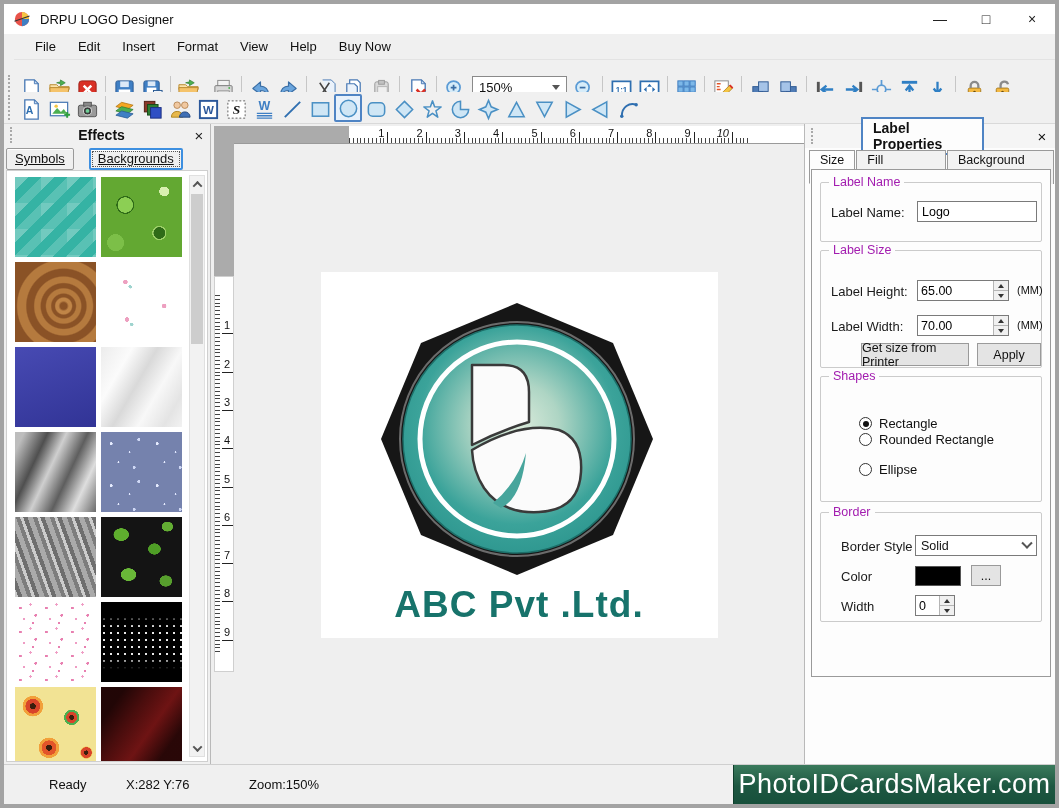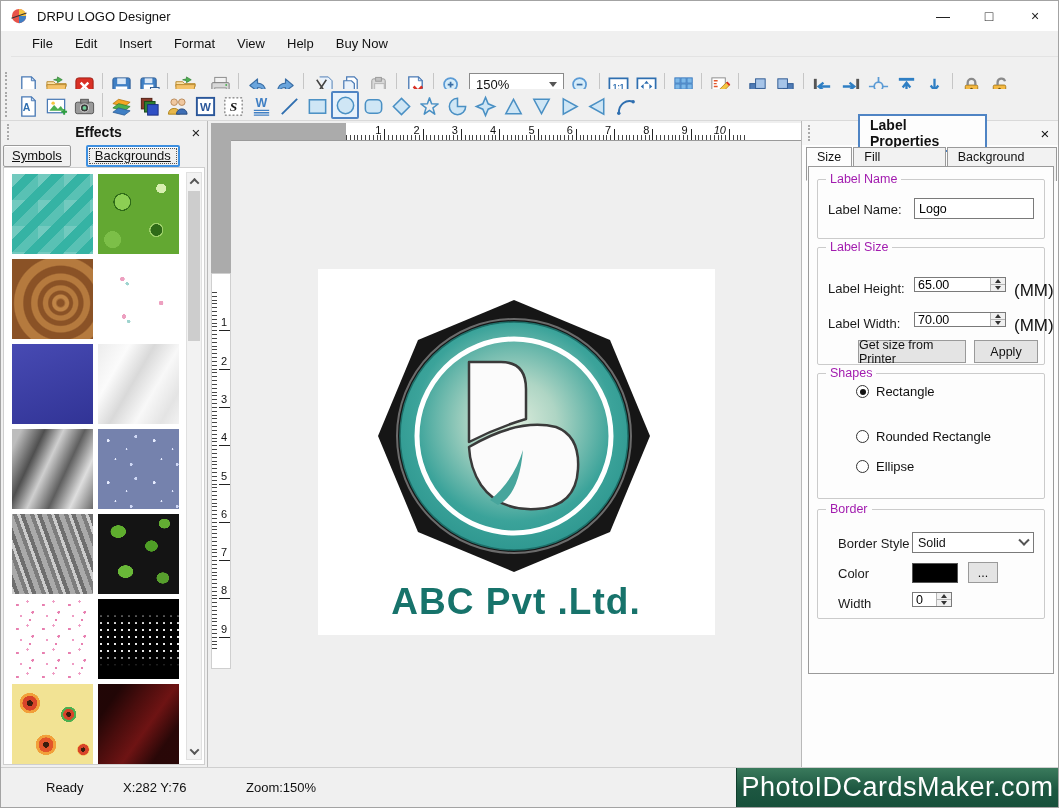--- a/index.html
+++ b/index.html
@@ -1,18 +1,18 @@
 <!DOCTYPE html>
 <html><head>
 <meta charset="utf-8">
 <style>
   * { box-sizing: border-box; margin: 0; padding: 0; }
   html,body { width:1059px; height:808px; }
   body { font-family:"Liberation Sans", sans-serif; font-size:13px; color:#111; background:#fff; position:relative; overflow:hidden; }
-  .window { position:absolute; inset:0; border:1px solid #a3a3a3; background:#f0f0f0; }
+  .window { position:absolute; inset:0; border:4px solid #a3a3a3; background:#f0f0f0; }
 
   
   .titlebar { position:absolute; left:0; top:0; right:0; height:30px; background:#fff; display:flex; align-items:center; }
   .app-icon { width:18px; height:18px; margin-left:9px; }
   .title-text { margin-left:9px; font-size:13px; }
   .win-controls { margin-left:auto; display:flex; height:100%; }
   .win-btn { width:46px; height:100%; display:flex; align-items:center; justify-content:center; font-size:14px; color:#222; }
 
   
   .menubar { position:absolute; left:10px; top:30px; right:0; height:26px; background:#f0f0f0; display:flex; align-items:center; padding-left:10px; border-bottom:1px solid #e3e3e3;}
@@ -91,28 +91,28 @@
   .rp-title { border:2px solid #4f84c4; background:#fdfdfd; padding:1px 10px; font-weight:bold; font-size:14px; }
   .rp-close { width:26px; text-align:center; font-size:15px; }
   .rp-tabs { position:absolute; left:4px; top:26px; display:flex; }
   .rtab { border:1px solid #9a9a9a; border-bottom:none; background:#f2f2f2; padding:2px 10px 3px; font-size:12.5px; margin-right:1px; }
   .rtab.active { background:#fdfdfd; position:relative; top:0px; font-weight:normal; border-bottom:1px solid #fdfdfd; }
   .rp-content { position:absolute; left:6px; right:4px; top:45px; height:508px; border:1px solid #9a9a9a; background:#fdfdfd; }
   .groupbox { position:absolute; left:8px; right:8px; border:1px solid #cbcbcb; border-radius:2px; }
   .groupbox .gb-title { position:absolute; top:-8px; left:8px; background:#fdfdfd; padding:0 4px; font-size:12.5px; color:#a21caf; }
   .fieldlabel { position:absolute; font-size:13px; color:#1a1a1a; }
   .textbox { position:absolute; height:21px; border:1px solid #7a7a7a; background:#fff; font-size:12.5px; font-family:"Liberation Sans",sans-serif; padding:0 4px; }
-  .spin { position:absolute; height:15px; border:1px solid #7a7a7a; background:#fef9c3; display:flex; }
+  .spin { position:absolute; height:21px; border:1px solid #7a7a7a; background:#fef9c3; display:flex; }
   .spin input { flex:1; border:none; outline:none; font-size:12.5px; font-family:"Liberation Sans",sans-serif; padding:0 3px; min-width:0; background:#fff; }
   .spin .arrows { width:15px; border-left:1px solid #b5b5b5; display:flex; flex-direction:column; }
   .spin .sa { flex:1; display:flex; align-items:center; justify-content:center; background:#f0f0f0; }
   .spin .sa + .sa { border-top:1px solid #b5b5b5; }
   .tri-up { width:0;height:0;border-left:3px solid transparent;border-right:3px solid transparent;border-bottom:4px solid #333; }
   .tri-dn { width:0;height:0;border-left:3px solid transparent;border-right:3px solid transparent;border-top:4px solid #333; }
-  .unit { position:absolute; font-size:17px; }
+  .unit { position:absolute; font-size:11px; }
   .btn { position:absolute; height:23px; background:#e4e4e4; border:1px solid #9a9a9a; font-size:12.5px; display:flex; align-items:center; justify-content:center; }
   .radio-row { position:absolute; display:flex; align-items:center; gap:7px; }
   .rb { width:13px; height:13px; border-radius:50%; border:1px solid #333; background:#fff; position:relative; }
   .rb.checked::after { content:""; position:absolute; inset:2.5px; border-radius:50%; background:#111; }
   .radio-label { font-size:13px; }
   .dropdown { position:absolute; height:21px; border:1px solid #7a7a7a; background:#fff; display:flex; align-items:center; padding:0 5px; font-size:12.5px; }
   .dropdown .dd-caret { margin-left:auto; width:8px; height:8px; border-right:2px solid #555; border-bottom:2px solid #555; transform:rotate(45deg) translate(-2px,-2px); }
   .color-swatch { position:absolute; width:46px; height:20px; background:#000; border:1px solid #555; }
 
   
@@ -787,21 +787,21 @@
             </div>
         </div>
         <span class="unit" style="left:196px; top:68px;">(MM)</span>
         <div class="btn" style="left:40px; top:92px; width:108px;">Get size from Printer</div>
         <div class="btn" style="left:156px; top:92px; width:64px;">Apply</div>
       </div>
 
       <div class="groupbox" style="top:206px; height:126px;">
         <span class="gb-title">Shapes</span>
         <div id="shapeRadios">
-            <div class="radio-row" style="left: 38px; top: 10px;">
+            <div class="radio-row" style="left: 38px; top: 39px;">
               <span class="rb checked"></span>
               <span class="radio-label">Rectangle</span>
             </div>
             <div class="radio-row" style="left: 38px; top: 55px;">
               <span class="rb"></span>
               <span class="radio-label">Rounded Rectangle</span>
             </div>
             <div class="radio-row" style="left: 38px; top: 85px;">
               <span class="rb"></span>
               <span class="radio-label">Ellipse</span>

